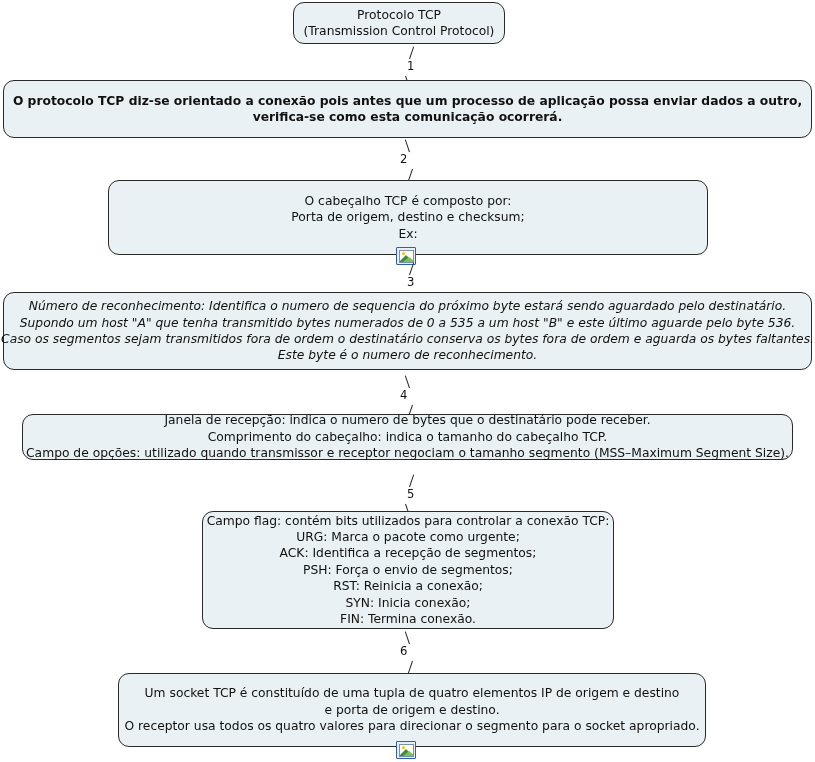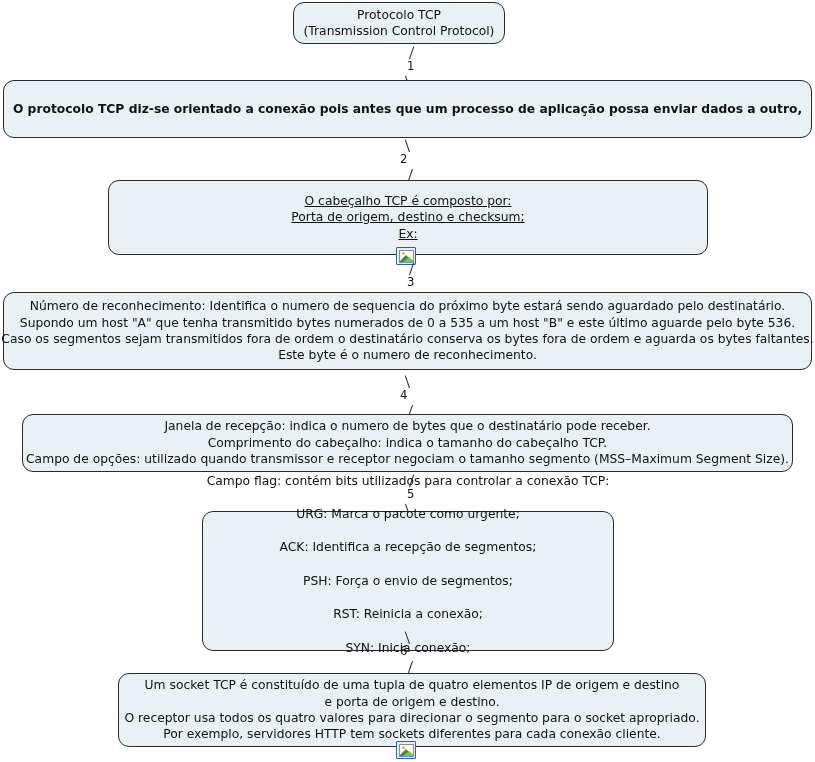--- a/index.html
+++ b/index.html
@@ -151,94 +151,94 @@
   </div>
 
   <div class="connector vA" style="left:379px; top:46px;">
     <span class="seg top"></span>
     <span class="num">1</span>
     <span class="seg bot"></span>
   </div>
 
   <div class="node" style="left:3px; top:80px; width:809px; height:58px;font-weight:bold;">
     <span class="line">O protocolo TCP diz-se orientado a conexão pois antes que um processo de aplicação possa enviar dados a outro,</span>
+    <span class="line">verifica-se como esta comunicação ocorrerá.</span>
   </div>
 
   <div class="connector vB" style="left:379px; top:139px;">
     <span class="seg top"></span>
     <span class="num">2</span>
     <span class="seg bot"></span>
   </div>
 
-  <div class="node" style="left:108px; top:180px; width:600px; height:75px;text-decoration:underline;">
+  <div class="node" style="left:108px; top:180px; width:600px; height:75px;">
     <span class="line">O cabeçalho TCP é composto por:</span>
     <span class="line">Porta de origem, destino e checksum;</span>
     <span class="line">Ex:</span>
   </div>
 
   <div class="pic-icon" style="left:396px; top:247px;">
     <div class="inner">
       <span class="sun"></span>
       <span class="hill"></span>
       <span class="hill2"></span>
     </div>
   </div>
 
   <div class="connector vA" style="left:379px; top:262px;">
     <span class="seg top"></span>
     <span class="num">3</span>
     <span class="seg bot"></span>
   </div>
 
-  <div class="node" style="left:3px; top:292px; width:809px; height:78px;">
+  <div class="node" style="left:3px; top:292px; width:809px; height:78px;font-style:italic;">
     <span class="line">Número de reconhecimento: Identifica o numero de sequencia do próximo byte estará sendo aguardado pelo destinatário.</span>
     <span class="line">Supondo um host "A" que tenha transmitido bytes numerados de 0 a 535 a um host "B" e este último aguarde pelo byte 536.</span>
     <span class="line">Caso os segmentos sejam transmitidos fora de ordem o destinatário conserva os bytes fora de ordem e aguarda os bytes faltantes.</span>
     <span class="line">Este byte é o numero de reconhecimento.</span>
   </div>
 
   <div class="connector vB" style="left:379px; top:375px;">
     <span class="seg top"></span>
     <span class="num">4</span>
     <span class="seg bot"></span>
   </div>
 
-  <div class="node" style="left:22px; top:414px; width:771px; height:58px;">
+  <div class="node" style="left:22px; top:414px; width:771px; height:46px;">
     <span class="line">Janela de recepção: indica o numero de bytes que o destinatário pode receber.</span>
     <span class="line">Comprimento do cabeçalho: indica o tamanho do cabeçalho TCP.</span>
     <span class="line">Campo de opções: utilizado quando transmissor e receptor negociam o tamanho segmento (MSS–Maximum Segment Size).</span>
   </div>
 
   <div class="connector vA" style="left:379px; top:474px;">
     <span class="seg top"></span>
     <span class="num">5</span>
     <span class="seg bot"></span>
   </div>
 
-  <div class="node" style="left:202px; top:511px; width:412px; height:140px;gap:17px;">
+  <div class="node" style="left:202px; top:511px; width:412px; height:118px;">
     <span class="line">Campo flag: contém bits utilizados para controlar a conexão TCP:</span>
     <span class="line">URG: Marca o pacote como urgente;</span>
     <span class="line">ACK: Identifica a recepção de segmentos;</span>
     <span class="line">PSH: Força o envio de segmentos;</span>
     <span class="line">RST: Reinicia a conexão;</span>
     <span class="line">SYN: Inicia conexão;</span>
     <span class="line">FIN: Termina conexão.</span>
   </div>
 
   <div class="connector vB" style="left:379px; top:631px;">
     <span class="seg top"></span>
     <span class="num">6</span>
     <span class="seg bot"></span>
   </div>
 
   <div class="node" style="left:110px; top:673px; width:588px; height:74px;margin-left:8px;">
     <span class="line">Um socket TCP é constituído de uma tupla de quatro elementos IP de origem e destino</span>
     <span class="line">e porta de origem e destino.</span>
     <span class="line">O receptor usa todos os quatro valores para direcionar o segmento para o socket apropriado.</span>
-    <span class="line">Por exemplo, servidores HTTP tem sockets diferentes para cada conexão cliente.</span>
   </div>
 
   <div class="pic-icon" style="left:396px; top:741px;">
     <div class="inner">
       <span class="sun"></span>
       <span class="hill"></span>
       <span class="hill2"></span>
     </div>
   </div>
 

